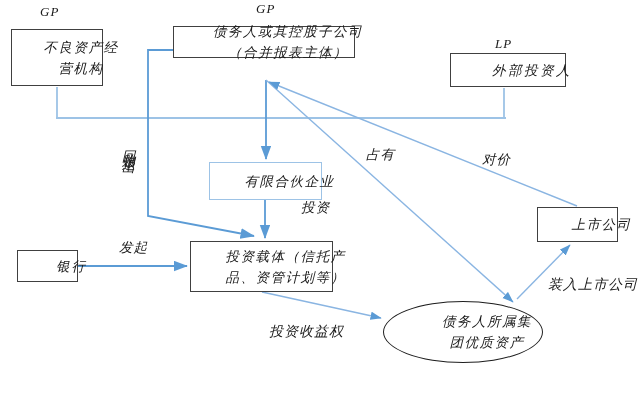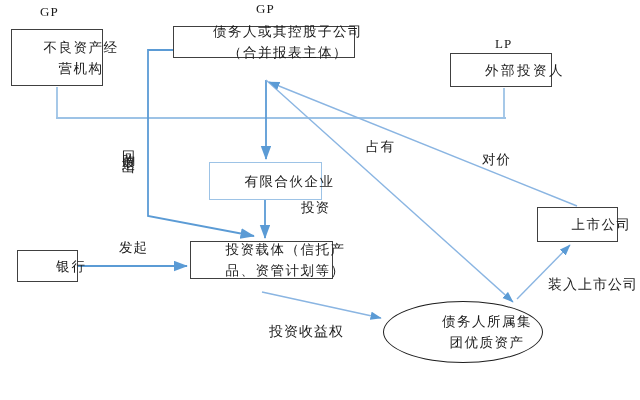--- a/index.html
+++ b/index.html
@@ -1,18 +1,18 @@
 <!DOCTYPE html>
 <html><head>
 <meta charset="utf-8">
 <style>
   html,body{margin:0;padding:0;background:#fff;}
   #canvas{
     position:relative;width:640px;height:400px;background:#ffffff;
-    font-family:"Liberation Sans",sans-serif;color:#1a1a1a;overflow:hidden;
+    font-family:"Liberation Sans",sans-serif;color:#1a1a1a;overflow:hidden;font-style:italic;
   }
   #lines{position:absolute;left:0;top:0;width:640px;height:400px;}
   .node{
     position:absolute;box-sizing:border-box;background:#fff;
     border:1.5px solid #404040;display:flex;flex-direction:column;
     align-items:center;justify-content:center;text-align:center;
     font-size:13.5px;letter-spacing:1.5px;line-height:21px;z-index:2;padding-left:48px;
   }
   .node span{display:block;white-space:nowrap;}
   .blue-border{border:1.2px solid #9dc3e6;}
@@ -64,47 +64,47 @@
   <div class="node" style="left:11px;top:29px;width:92px;height:57px;">
     <span>不良资产经</span>
     <span>营机构</span>
   </div>
 
   <div class="node" style="left:173px;top:26px;width:182px;height:32px;">
     <span>债务人或其控股子公司</span>
     <span>（合并报表主体）</span>
   </div>
 
-  <div class="node" style="left:450px;top:53px;width:102px;height:34px;letter-spacing:2.5px;">
+  <div class="node" style="left:450px;top:53px;width:116px;height:34px;letter-spacing:2.5px;">
     <span>外部投资人</span>
   </div>
 
   <div class="node blue-border" style="left:209px;top:162px;width:113px;height:38px;">
     <span>有限合伙企业</span>
   </div>
 
   <div class="node" style="left:17px;top:250px;width:61px;height:32px;letter-spacing:2px;">
     <span>银行</span>
   </div>
 
-  <div class="node" style="left:190px;top:241px;width:143px;height:38px;">
+  <div class="node" style="left:190px;top:241px;width:143px;height:51px;">
     <span>投资载体（信托产</span>
     <span>品、资管计划等）</span>
   </div>
 
   <div class="node" style="left:537px;top:207px;width:81px;height:35px;">
     <span>上市公司</span>
   </div>
 
   <div class="node ellipse" style="left:383px;top:301px;width:160px;height:62px;">
     <span>债务人所属集</span>
     <span>团优质资产</span>
   </div>
 
   <div class="lbl vtext" style="left:119px;top:140px;">回购退出</div>
   <div class="lbl" style="left:301px;top:199px;">投资</div>
-  <div class="lbl" style="left:366px;top:138px;">占有</div>
+  <div class="lbl" style="left:366px;top:146px;">占有</div>
   <div class="lbl" style="left:482px;top:151px;">对价</div>
   <div class="lbl" style="left:119px;top:239px;">发起</div>
   <div class="lbl" style="left:269px;top:323px;font-size:14px;">投资收益权</div>
   <div class="lbl" style="left:548px;top:276px;font-size:14px;text-align:center;">装入上市公司</div>
 
 </div>
 
 </body></html>

